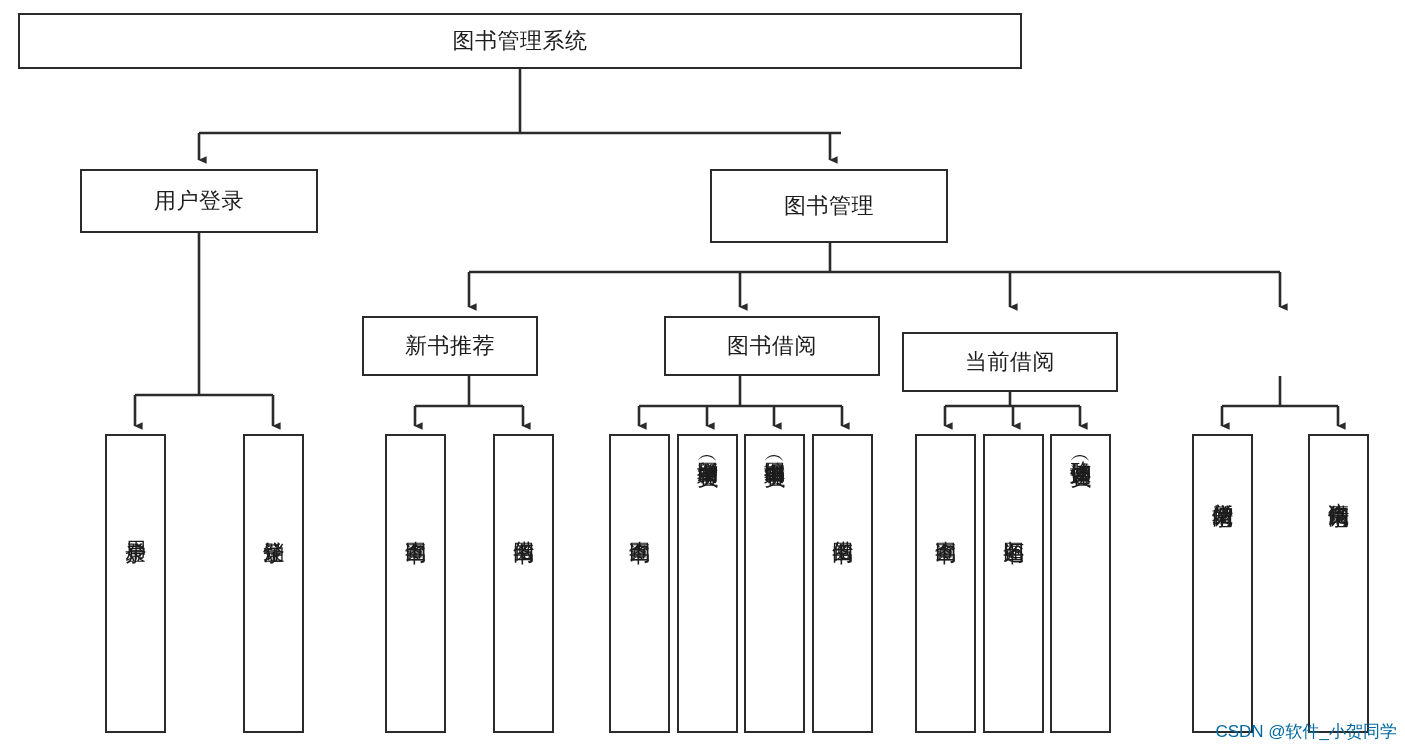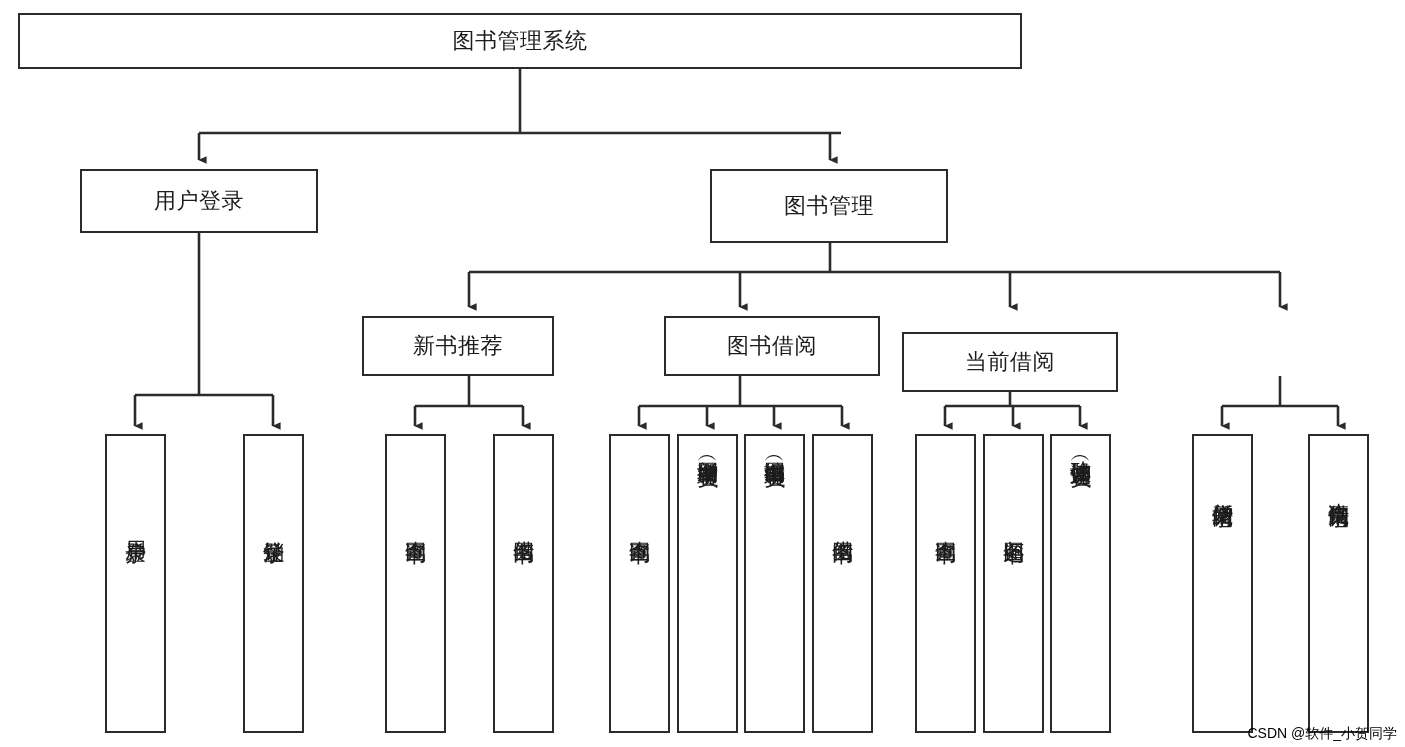--- a/index.html
+++ b/index.html
@@ -60,22 +60,22 @@
     text-orientation: upright;
     font-size: 21px;
     line-height: 1.06;
     letter-spacing: 1px;
     white-space: nowrap;
   }
   .watermark {
     position: absolute;
     right: 8px;
     bottom: 4px;
-    font-size: 14px;
-    color: #000000;
+    font-size: 17px;
+    color: #0369a1;
     z-index: 5;
     white-space: nowrap;
     user-select: none;
   }
 </style>
 </head>
 <body>
 
 <div id="diagram-root">
 
@@ -146,21 +146,21 @@
   </div>
 
   <div class="node horizontal" style="left:80px; top:169px; width:238px; height:64px;">
     <span class="node-label">用户登录</span>
   </div>
 
   <div class="node horizontal" style="left:710px; top:169px; width:238px; height:74px;align-items:center;">
     <span class="node-label">图书管理</span>
   </div>
 
-  <div class="node horizontal" style="left:362px; top:316px; width:192px; height:60px;">
+  <div class="node horizontal" style="left:362px; top:316px; width:176px; height:60px;">
     <span class="node-label">新书推荐</span>
   </div>
 
   <div class="node horizontal" style="left:664px; top:316px; width:216px; height:60px;">
     <span class="node-label">图书借阅</span>
   </div>
 
   <div class="node horizontal" style="left:902px; top:332px; width:216px; height:60px;">
     <span class="node-label">当前借阅</span>
   </div>

